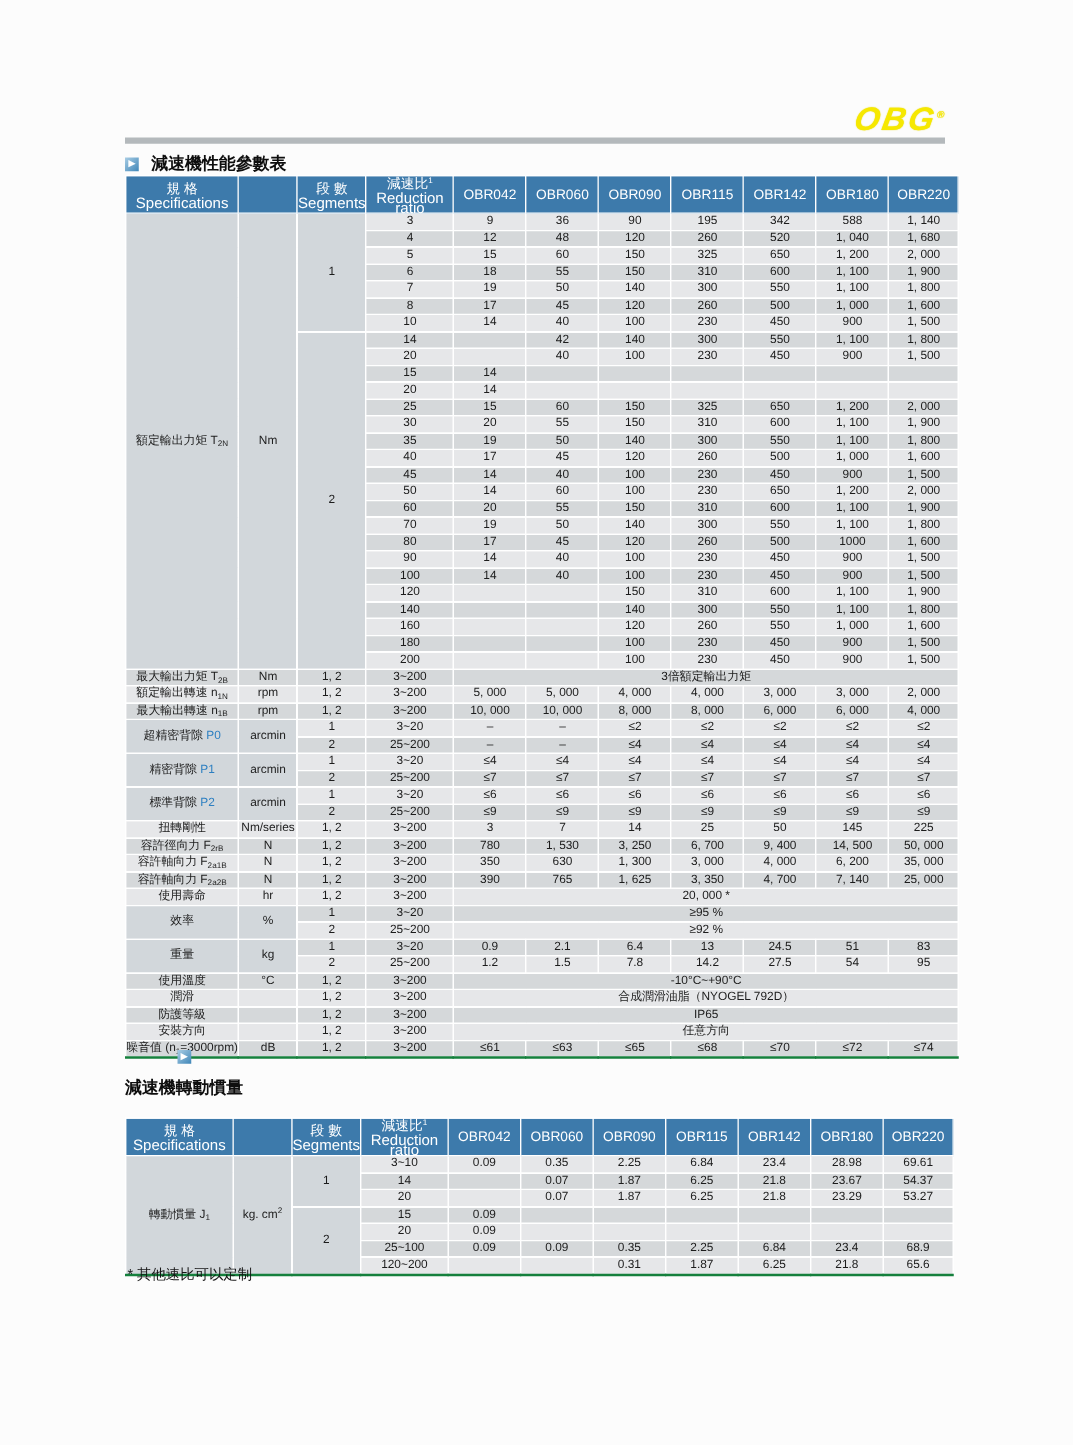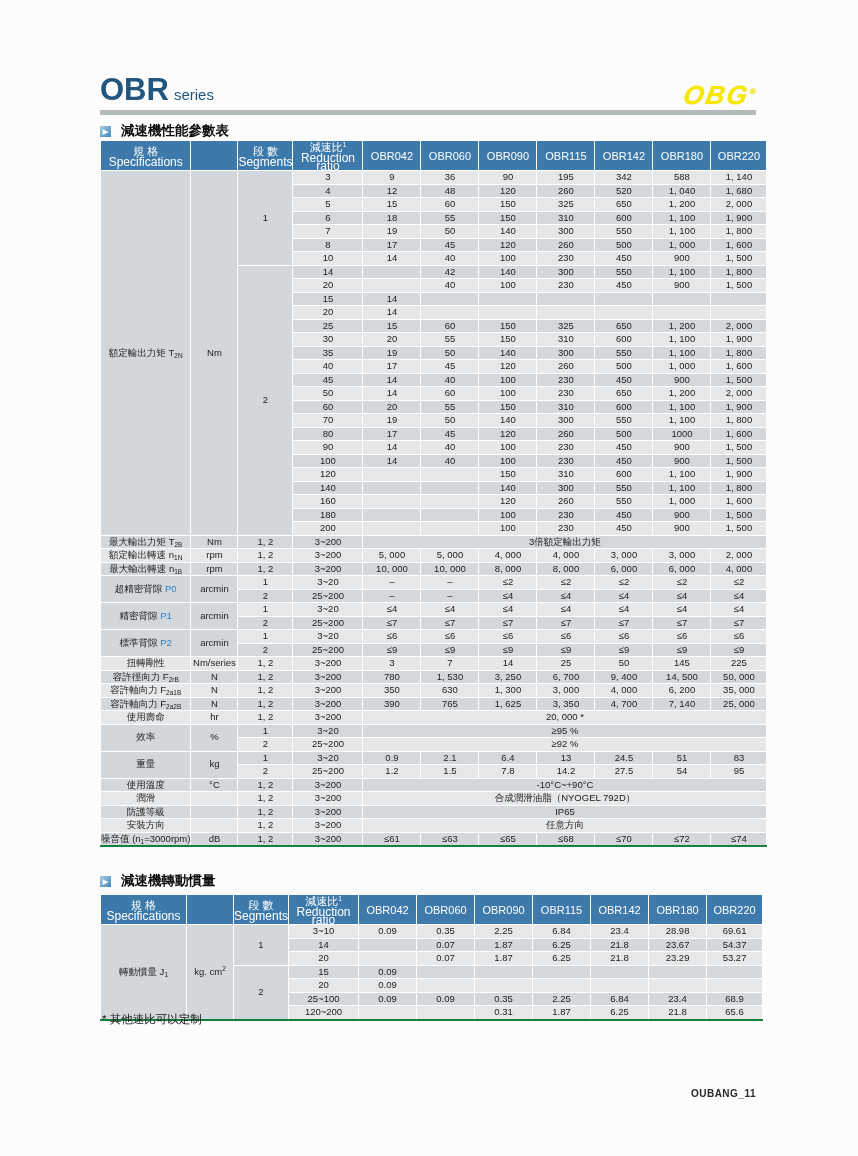--- a/index.html
+++ b/index.html
@@ -16,21 +16,21 @@
   .logo { position:absolute; left:590px; top:80px; width:165px; text-align:right;
           color:#f6e800; font-weight:bold; font-style:italic; font-size:26px;
           transform:skewX(-10deg); letter-spacing:2px; text-shadow:0 0 1px #e6d800; }
   .logo-reg { font-size:8px; vertical-align:super; font-style:normal; letter-spacing:0; }
 
   .rule { position:absolute; left:100px; top:110px; width:656px; height:5px; background:#b4b9bc; }
 
   .section-title { position:absolute; left:100px; display:flex; align-items:center; gap:10px;
                    font-weight:bold; font-size:13.5px; color:#0e0e0e; }
   .sec1 { top:122px; }
-  .sec2 { top:872px; }
+  .sec2 { top:840px;flex-direction:column; }
   .bullet { width:11px; height:11px; flex:0 0 11px;
             background:linear-gradient(135deg,#a9cde4,#3f86b8);
             color:#fff; font-size:7px; line-height:11px; text-align:center; }
 
   .table-host { position:absolute; left:100px; }
   #table1-host { top:140px; }
   #table2-host { top:894px; }
 
   table.spec-table { border-collapse:collapse; table-layout:fixed; border-bottom:2px solid #15803d; }
   table.spec-table th {
@@ -56,23 +56,20 @@
 
   .footnote { position:absolute; left:102px; top:1012px; font-size:11.5px; color:#151515; }
   .page-number { position:absolute; left:100px; top:1088px; width:656px; text-align:right;
                  font-size:10px; font-weight:bold; color:#2a2a2a; letter-spacing:0.5px; }
 </style>
 </head>
 <body>
 
 <div class="page">
 
-  <div class="brand">
-    <span class="brand-main">OBR</span><span class="brand-suffix">series</span>
-  </div>
 
   <div class="logo"><span>OBG</span><span class="logo-reg">®</span></div>
 
   <div class="rule"></div>
 
   <div class="section-title sec1">
     <span class="bullet">▶</span>
     <span>減速機性能參數表</span>
   </div>
 
@@ -753,15 +750,14 @@
             <td class="c-val">6.25</td>
             <td class="c-val">21.8</td>
             <td class="c-val">65.6</td>
           </tr>
         </tbody>
       </table>
     </div>
 
   <div class="footnote">* 其他速比可以定制</div>
 
-  <div class="page-number">OUBANG_11</div>
 
 </div>
 
 </body></html>

